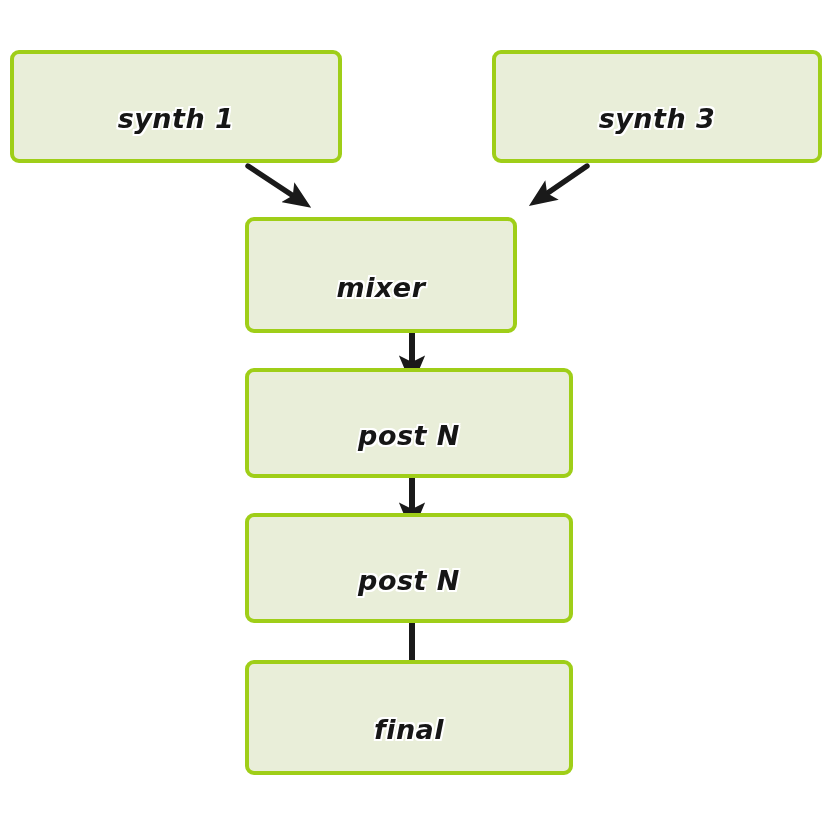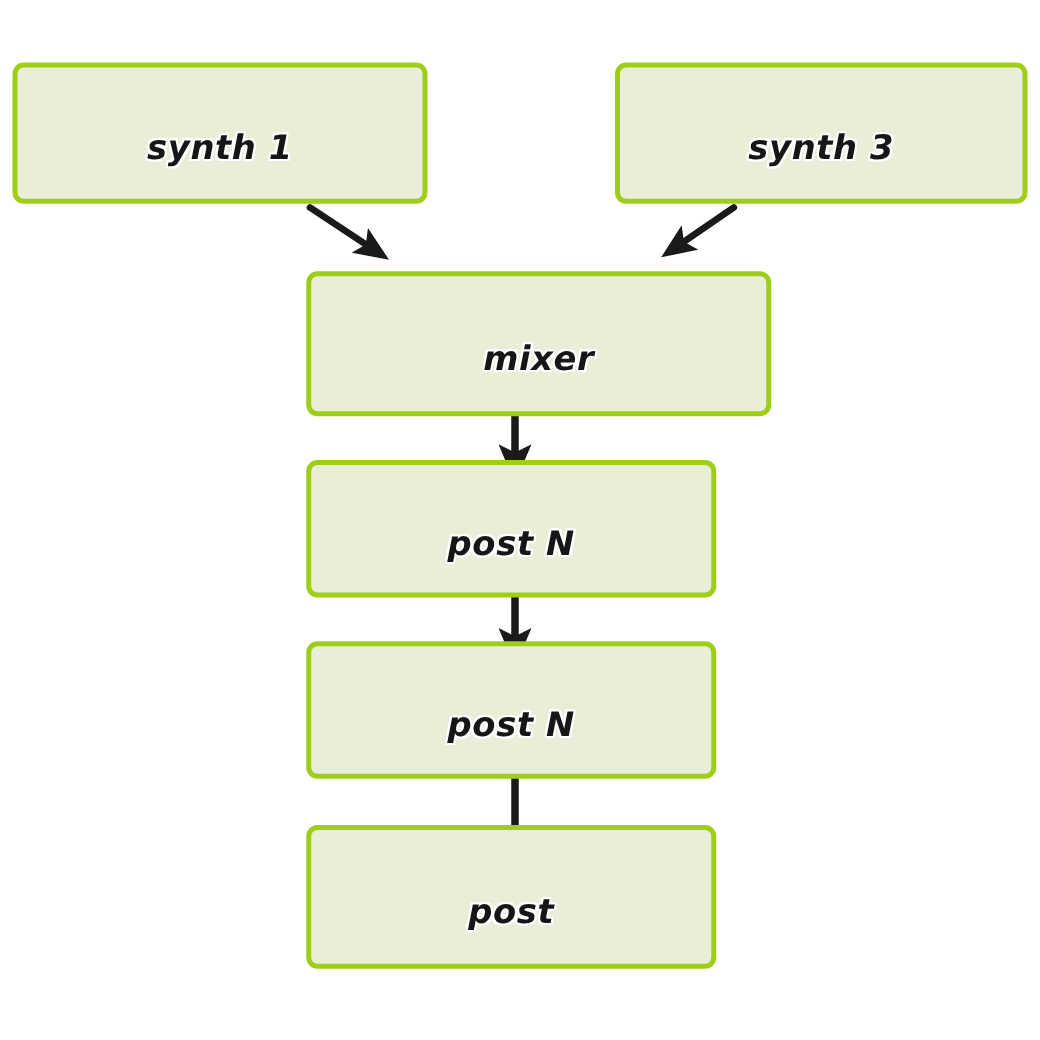--- a/index.html
+++ b/index.html
@@ -89,29 +89,29 @@
   </svg>
 
   <div class="node" style="left:10px; top:50px; width:332px; height:113px;">
     <span class="node-label">synth 1</span>
   </div>
 
   <div class="node" style="left:492px; top:50px; width:330px; height:113px;">
     <span class="node-label">synth 3</span>
   </div>
 
-  <div class="node" style="left:245px; top:217px; width:372px; height:116px;">
+  <div class="node" style="left:245px; top:217px; width:272px; height:116px;">
     <span class="node-label">mixer</span>
   </div>
 
   <div class="node" style="left:245px; top:368px; width:328px; height:110px;">
     <span class="node-label">post N</span>
   </div>
 
   <div class="node" style="left:245px; top:513px; width:328px; height:110px;">
     <span class="node-label">post N</span>
   </div>
 
   <div class="node" style="left:245px; top:660px; width:328px; height:115px;">
-    <span class="node-label">post</span>
+    <span class="node-label">final</span>
   </div>
 
 </div>
 
 </body></html>

